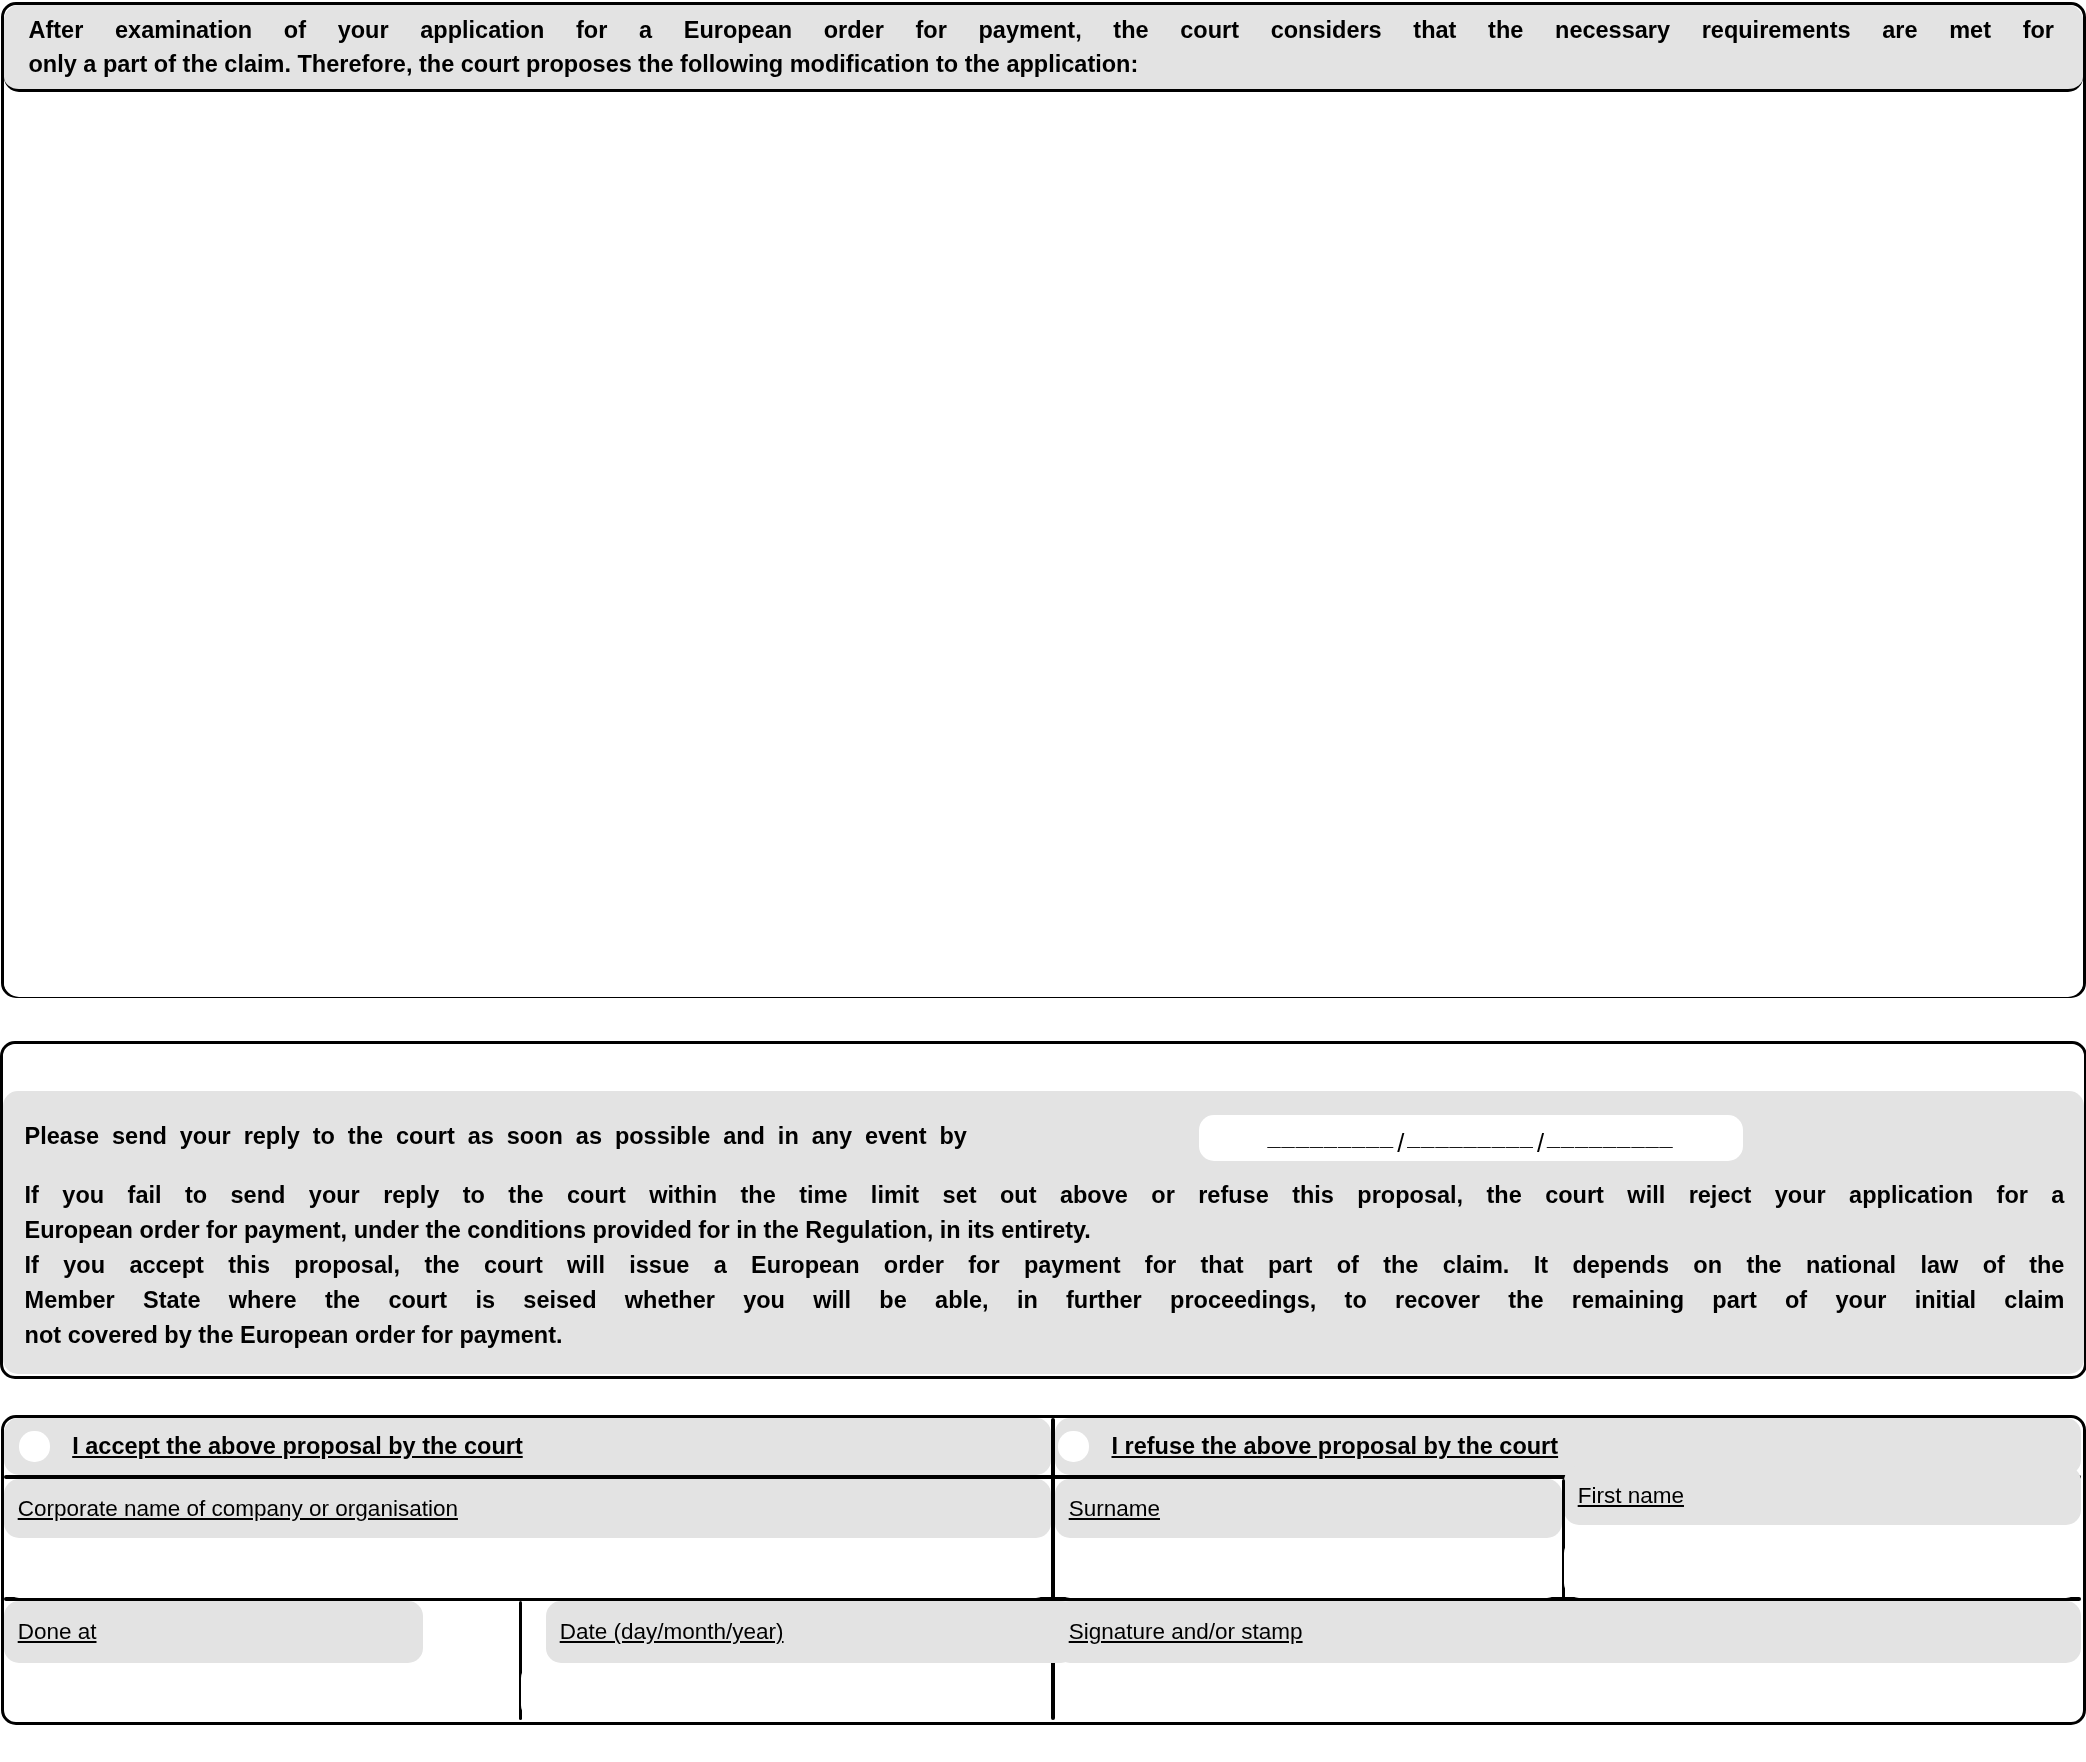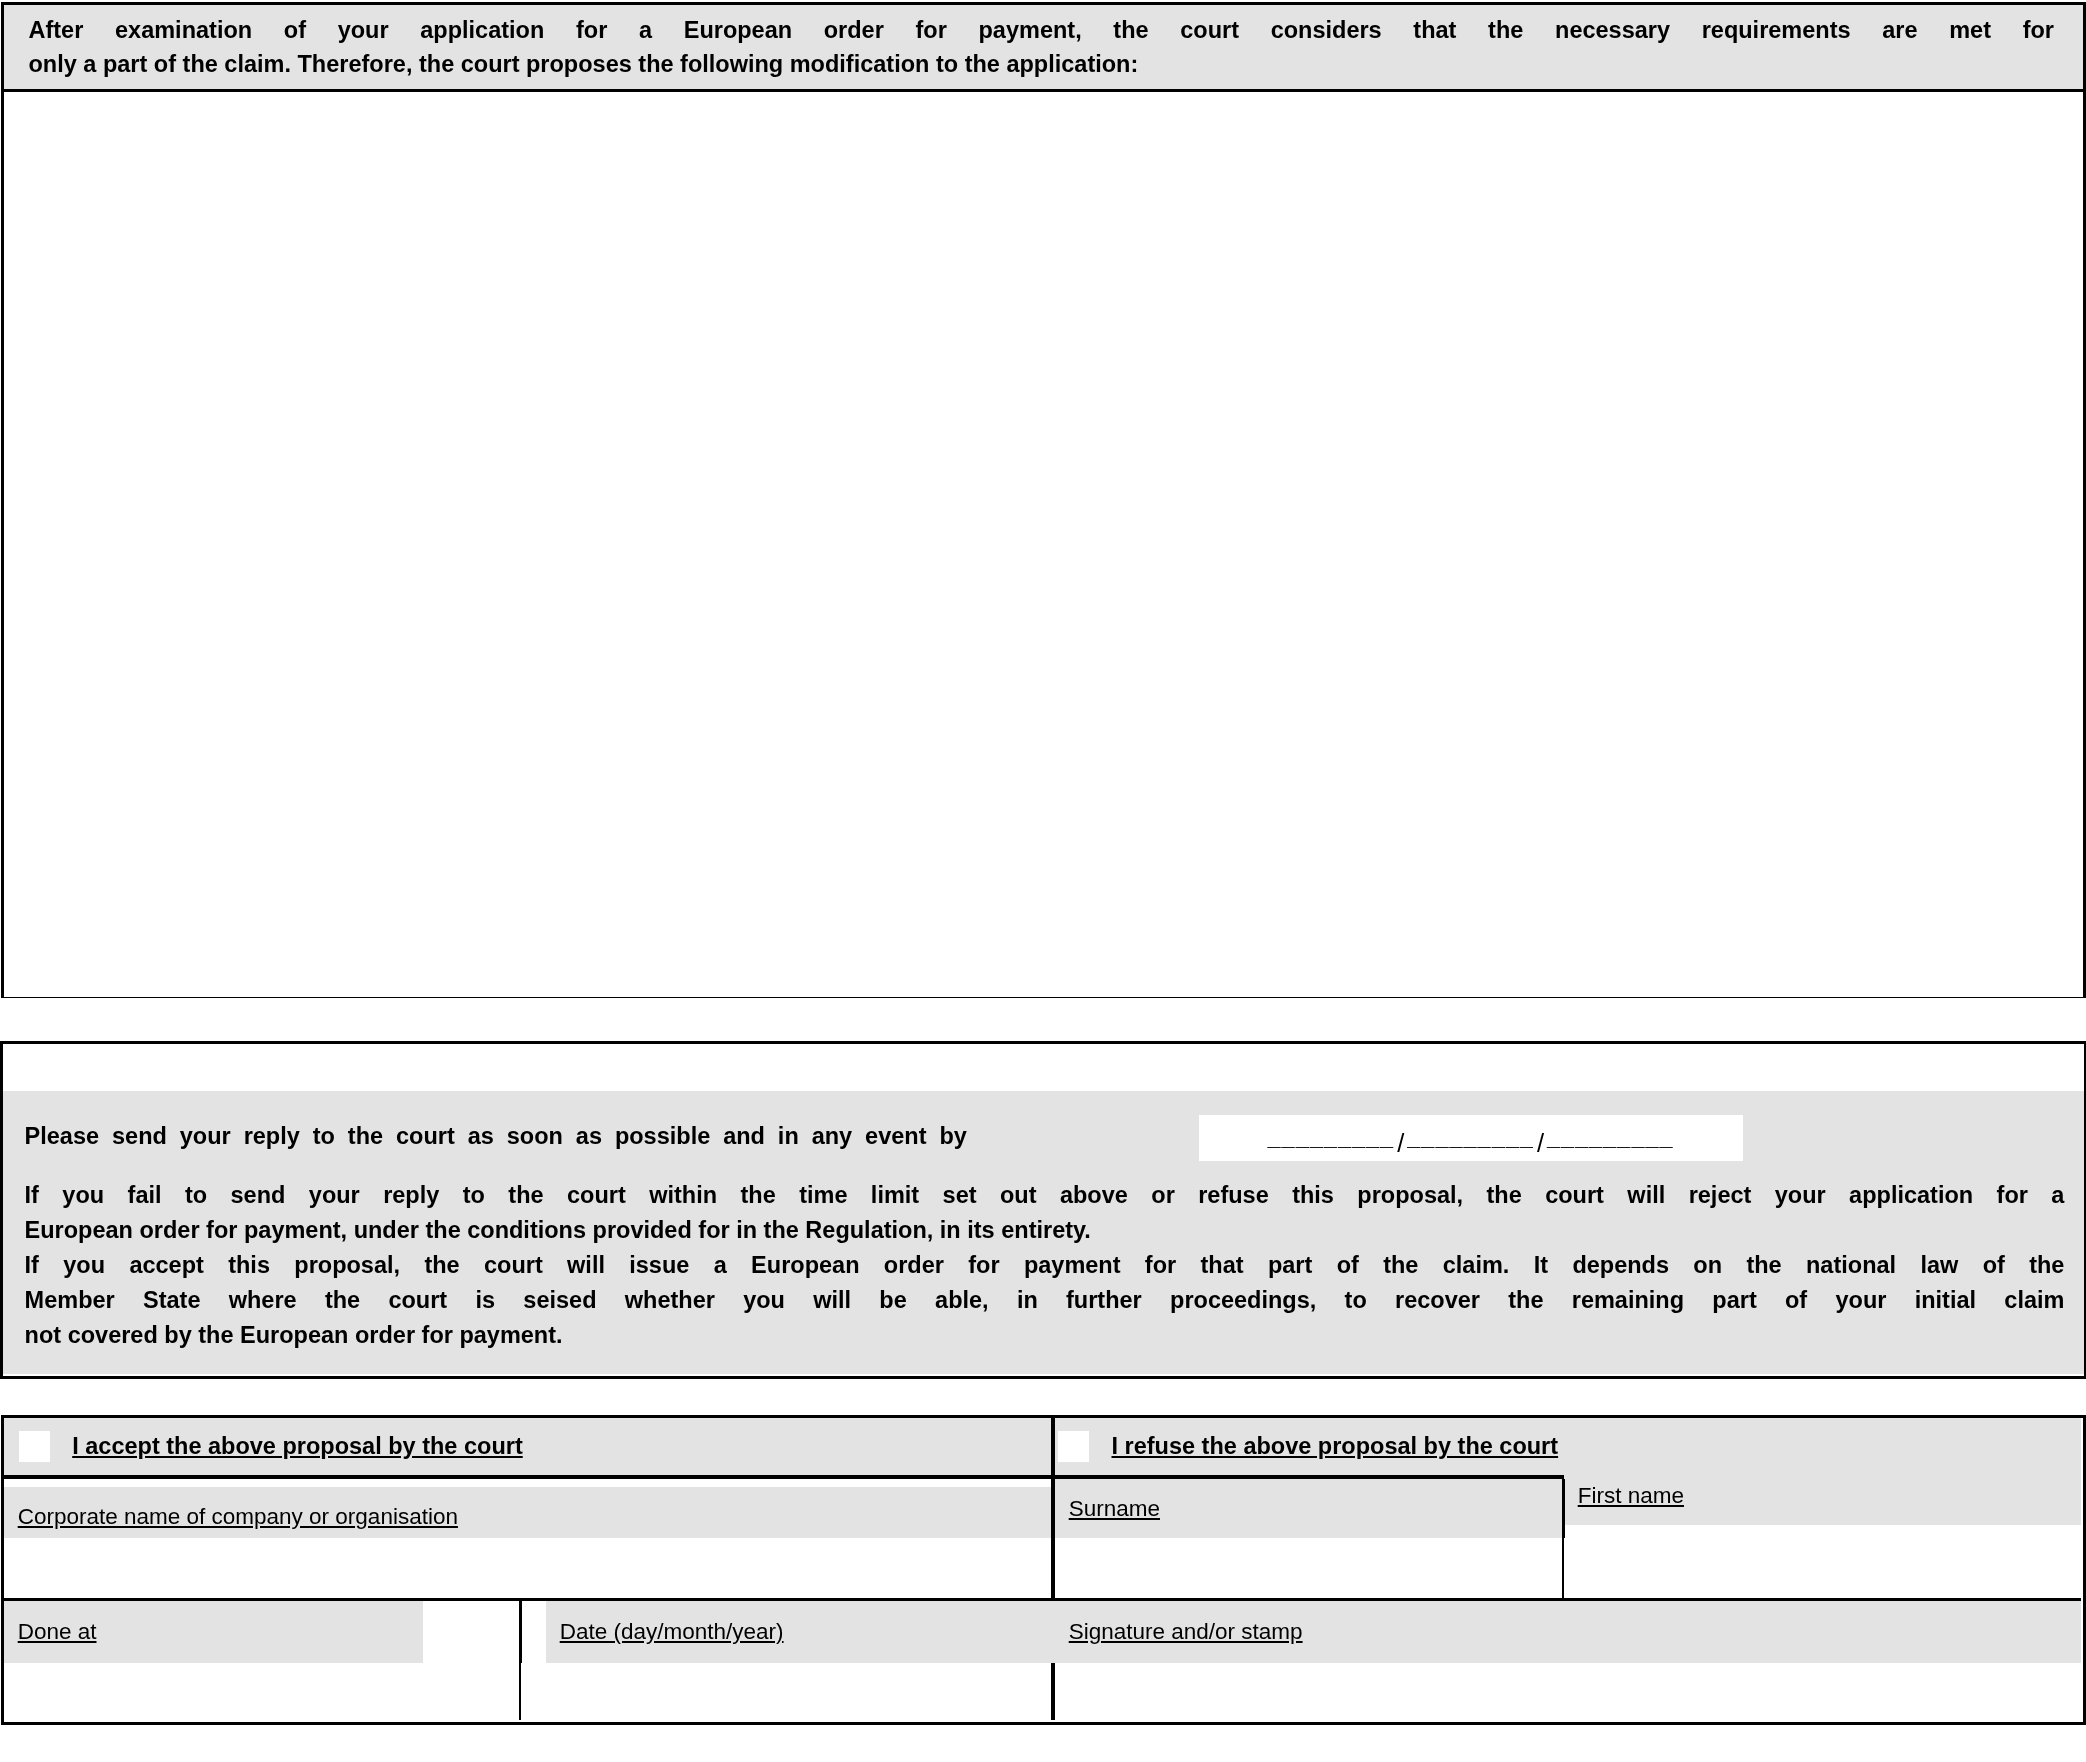--- a/index.html
+++ b/index.html
@@ -1,20 +1,20 @@
 <!DOCTYPE html>
 <html style="--shade-gray: #e3e3e3; --border-black: #000000; --paper-white: #ffffff;font-size:7.8px"><head>
 <meta charset="utf-8">
 <style>
   :root{
     --shade-gray:#e3e3e3;
     --border-black:#000000;
     --paper-white:#ffffff;
   }
-  *{margin:0;padding:0;box-sizing:border-box;}
+  *{margin:0;padding:0;box-sizing:border-box;border-radius:15px;}
   html,body{background:var(--paper-white);}
   body{
     width:2087px;height:1763px;
     position:relative;overflow:hidden;
     font-family:"Liberation Sans","DejaVu Sans",sans-serif;
     color:#000;
   }
   
   .top-box{
     position:absolute;left:1px;top:2px;width:2085px;height:996px;
@@ -119,21 +119,21 @@
     <div class="abs gray hdr-cell" style="left:1051px;top:0;width:1026px;height:57px;padding-left:3px;">
       <span class="checkbox"></span>
       <span>I refuse the above proposal by the court</span>
     </div>
 
     <div class="abs blackline" style="left:0;top:57px;width:2077px;height:3.9px;"></div>
     <div class="abs blackline" style="left:0;top:179px;width:2077px;height:3.9px;"></div>
 
     <div class="abs blackline" style="left:1047px;top:0;width:3.9px;height:302px;"></div>
 
-    <div class="abs gray lbl-cell" style="left:0;top:61px;width:1047px;height:59px;margin-top:8px;">Corporate name of company or organisation</div>
+    <div class="abs gray lbl-cell" style="left:0;top:61px;width:1047px;height:59px;">Corporate name of company or organisation</div>
     <div class="abs gray lbl-cell" style="left:1051px;top:61px;width:507px;height:59px;">Surname</div>
     <div class="abs gray lbl-cell" style="left:1560px;top:48px;width:517px;height:59px;">First name</div>
     <div class="abs blackline" style="left:1558px;top:61px;width:2.5px;height:119px;"></div>
 
     <div class="abs input-area" style="left:0;top:120px;width:1047px;height:60px;"></div>
     <div class="abs input-area" style="left:1051px;top:120px;width:507px;height:60px;"></div>
     <div class="abs input-area" style="left:1560px;top:120px;width:517px;height:60px;"></div>
 
     <div class="abs gray lbl-cell" style="left:0;top:183px;width:419px;height:62px;">Done at</div>
     <div class="abs gray lbl-cell" style="left:542px;top:183px;width:530px;height:62px;">Date (day/month/year)</div>

